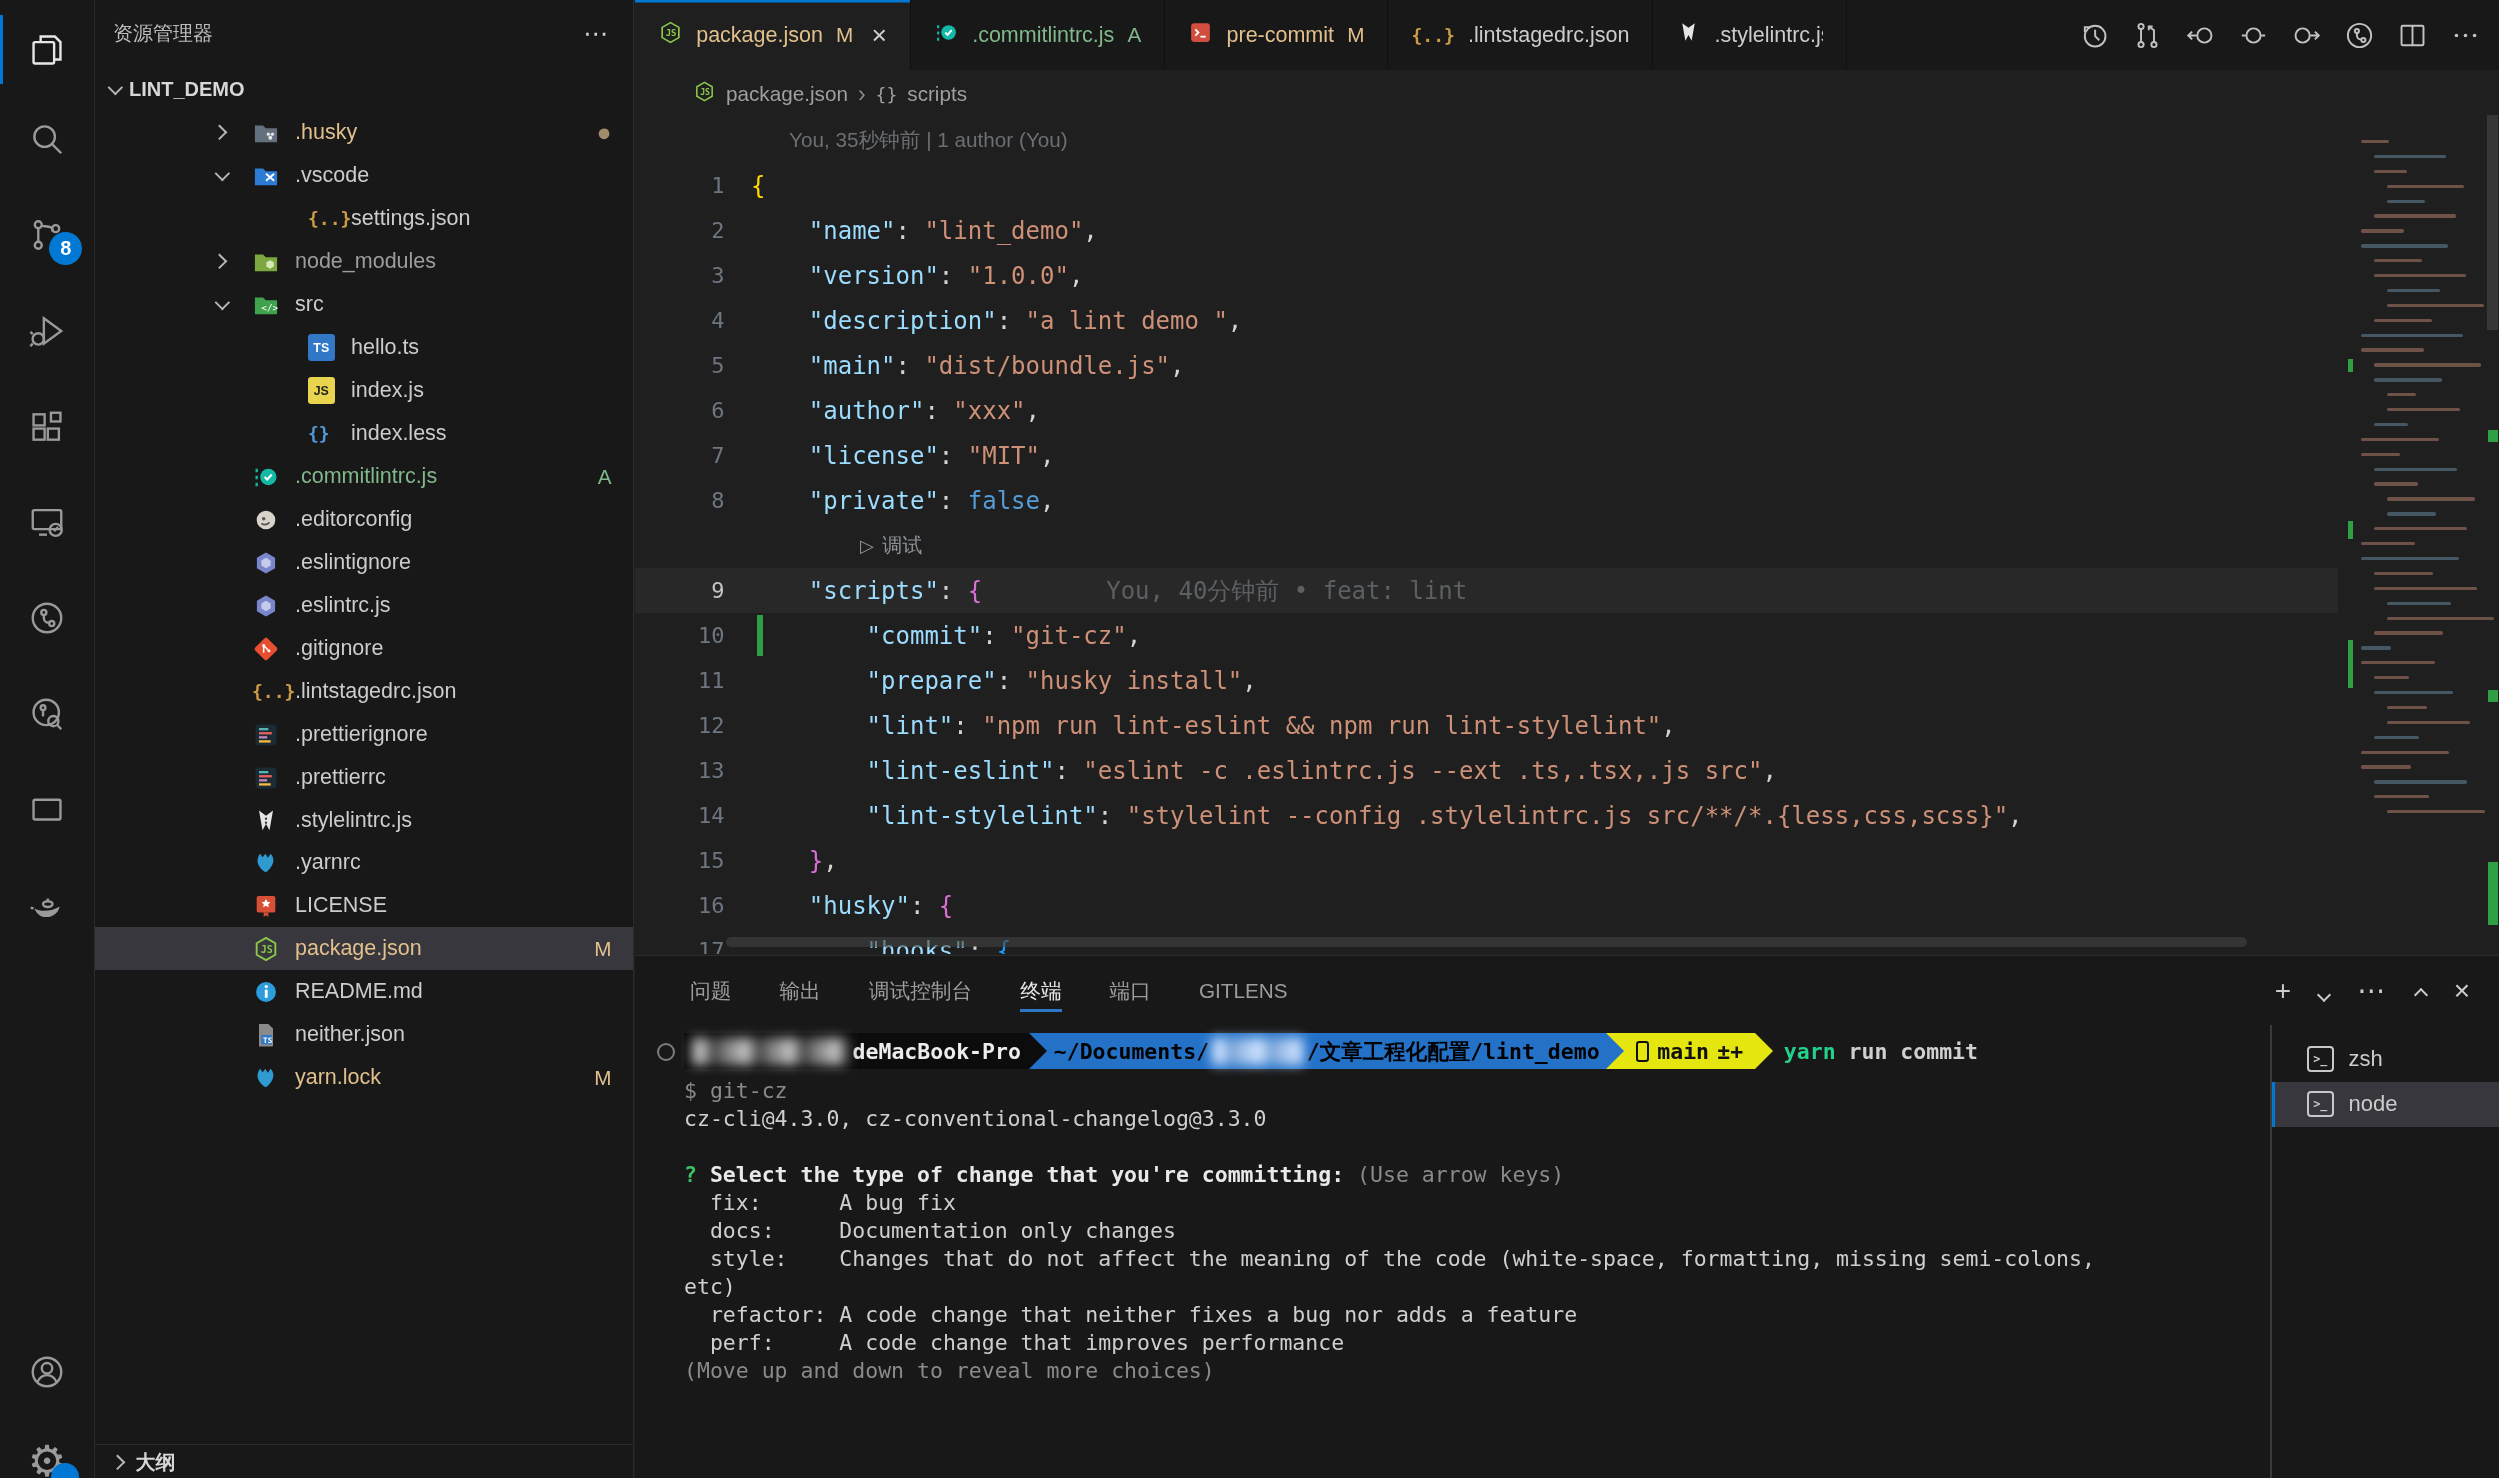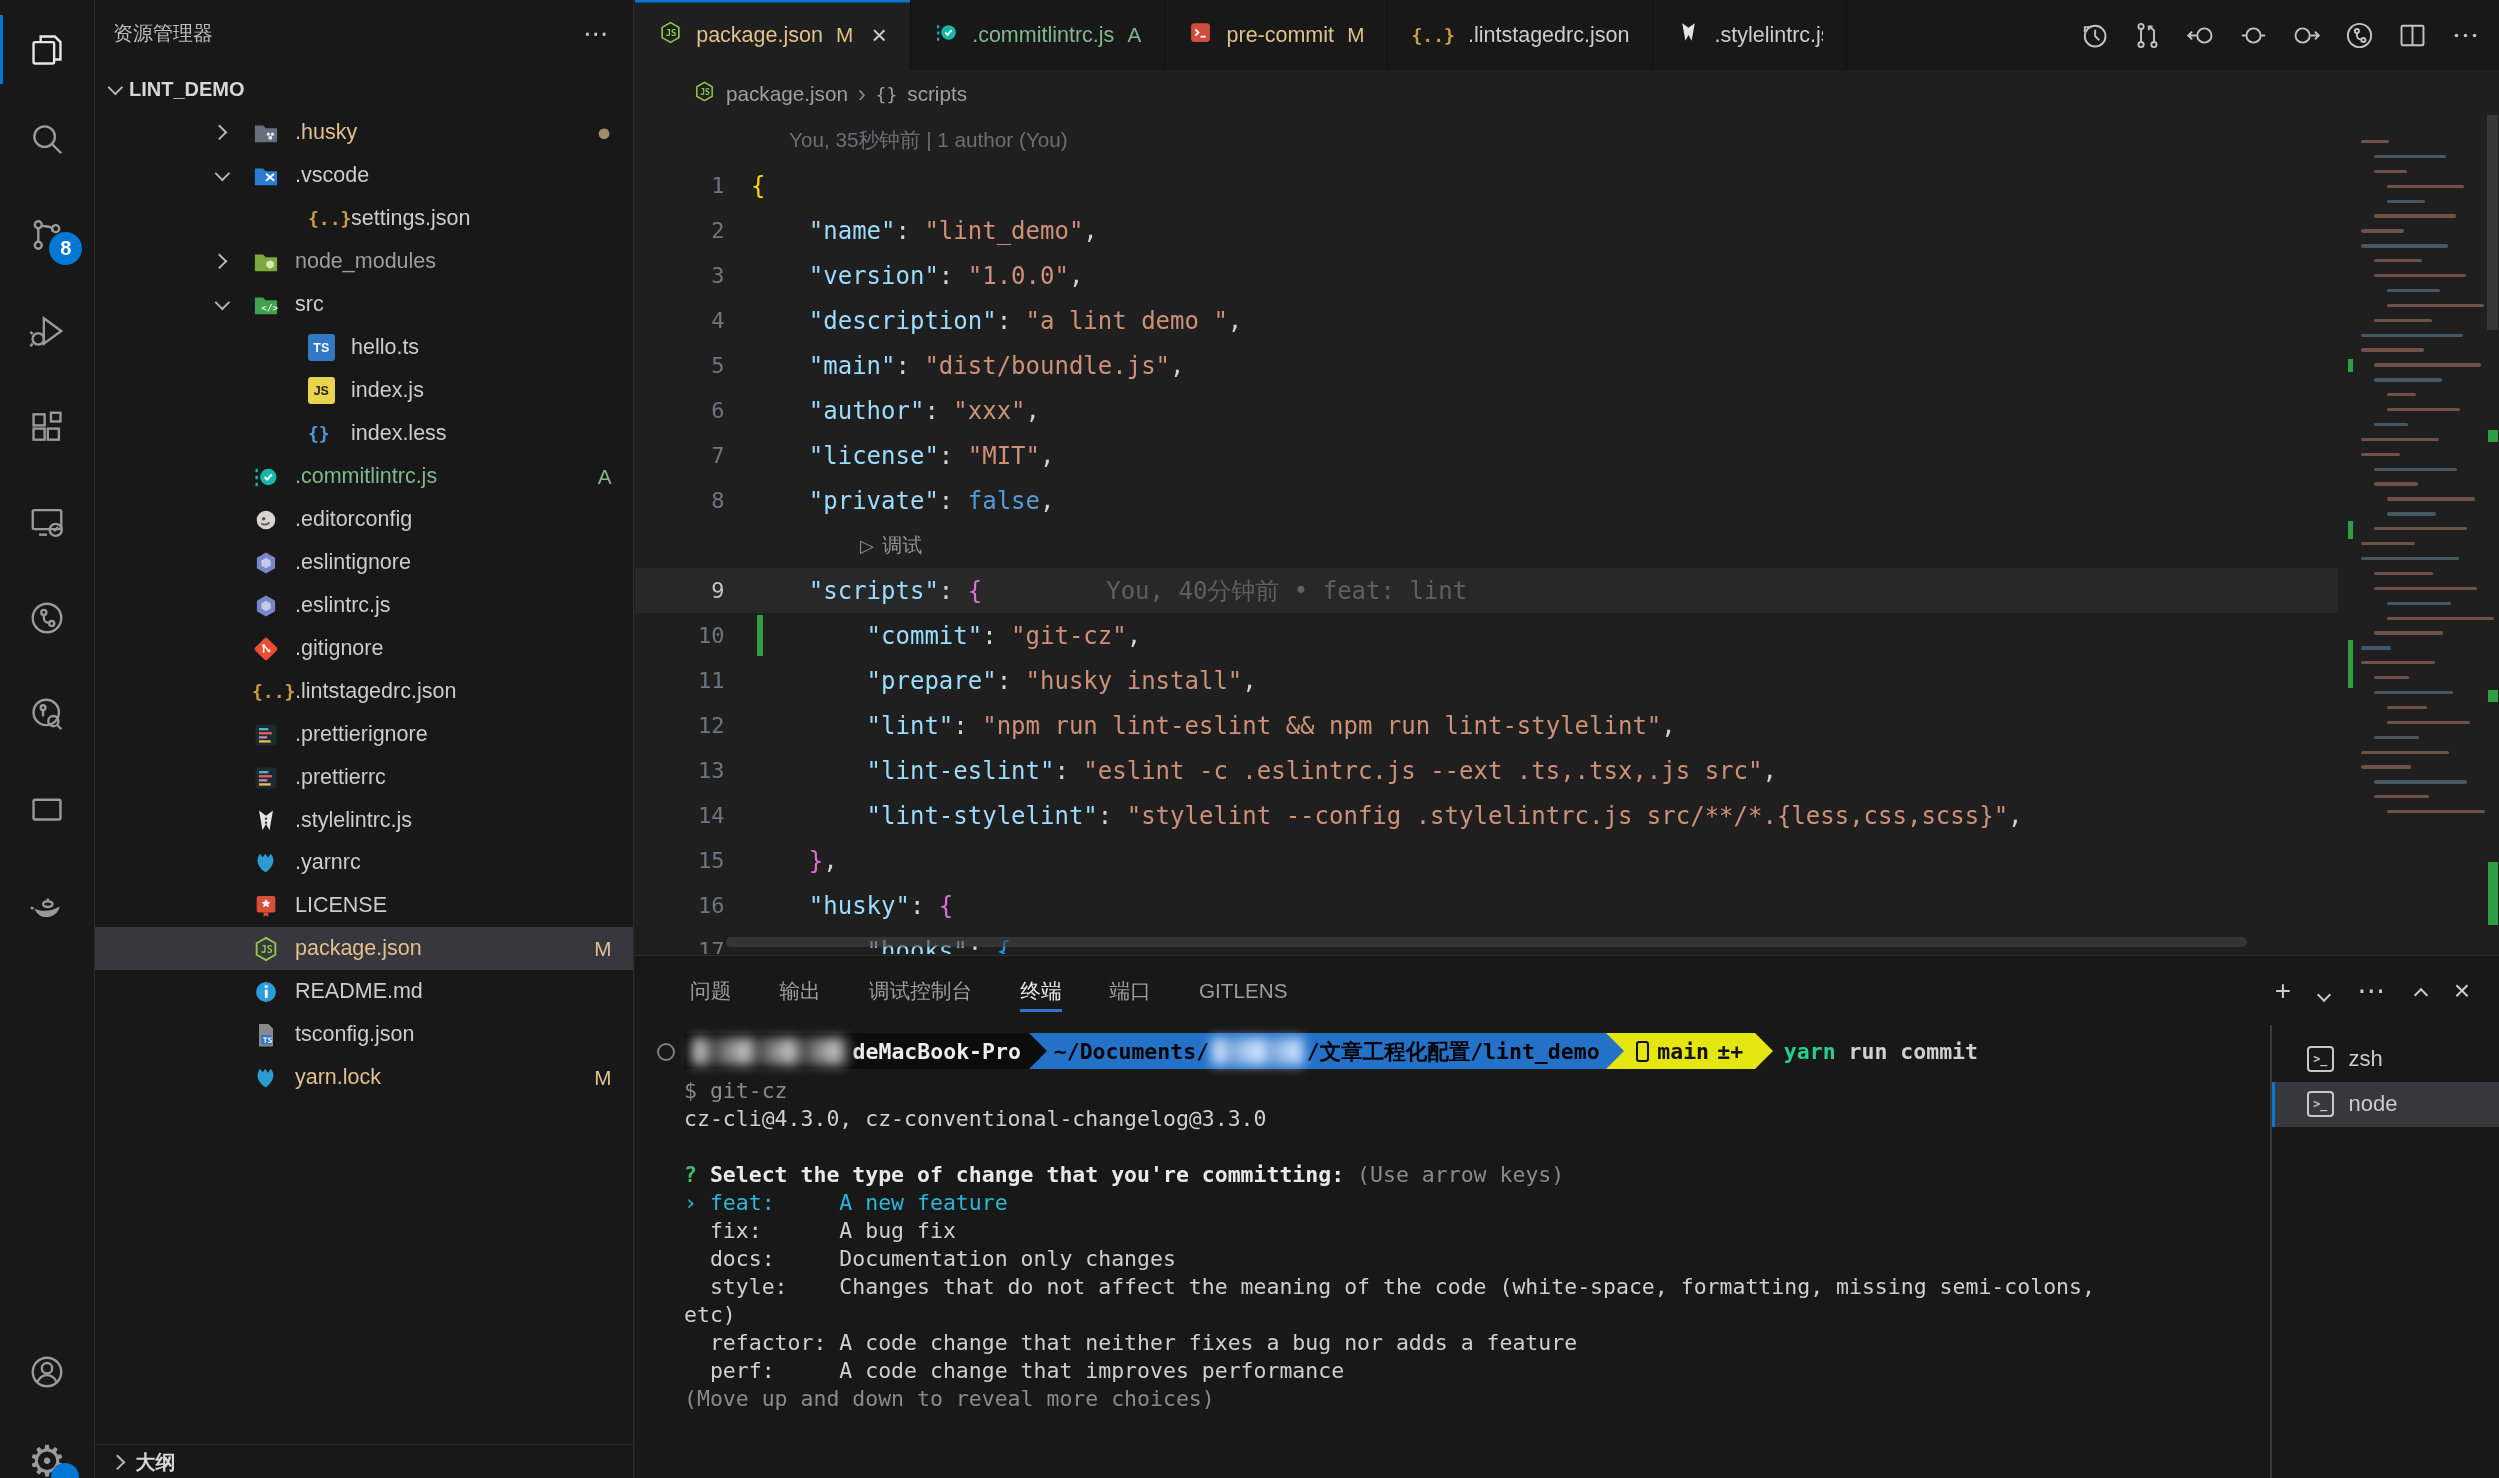--- a/index.html
+++ b/index.html
@@ -477,21 +477,21 @@
     </div>
     <div class="trow" style="top:1013px">
       <span class="chevslot"></span>
       <span class="ticon">
           <svg viewBox="0 0 24 24" style="font-size:26px">
             <path d="M6 2.5h8l4 4V21a.8.8 0 0 1-.8.8H6z" fill="#8a8a8a"></path>
             <rect x="8" y="12" width="9" height="8" fill="#3178c6"></rect>
             <text x="9.5" y="18.5" font-size="6.5" fill="#fff" font-family="monospace" font-weight="bold">TS</text>
           </svg>
         </span>
-      <span class="tlabel">tsconfig.json</span>
+      <span class="tlabel">neither.json</span>
     </div>
     <div class="trow" style="top:1056px">
       <span class="chevslot"></span>
       <span class="ticon">
           <svg viewBox="0 0 24 24">
             <path d="M7 4l2 3 2.5-3 2 3.5L16 4c2 2 3 5 2 8-1 3.5-3.5 6-6 8-2.5-1-5-3.5-6.5-6.5C4 10 5 6 7 4z" fill="#2e9ad0"></path>
           </svg>
         </span>
       <span class="tlabel t-mod">yarn.lock</span>
       <span class="tbadge t-mod">M</span>
@@ -737,21 +737,20 @@
           <span>±+</span>
         </span>
         <span class="arr arr-ye"></span>
         <span class="cmd"><span class="yarn">yarn</span><span class="rest"> run commit</span></span>
       </div>
       <div class="term-out" id="term-out">
           <div class="tline"><span class="td">$ git-cz</span></div>
           <div class="tline"><span class="tf">cz-cli@4.3.0, cz-conventional-changelog@3.3.0</span></div>
           <div class="tline">&nbsp;</div>
           <div class="tline"><span class="tg">? </span><span class="tb">Select the type of change that you're committing: </span><span class="td">(Use arrow keys)</span></div>
-          <div class="tline"><span class="tc">› feat:     A new feature</span></div>
           <div class="tline"><span class="tf">  fix:      A bug fix</span></div>
           <div class="tline"><span class="tf">  docs:     Documentation only changes</span></div>
           <div class="tline"><span class="tf">  style:    Changes that do not affect the meaning of the code (white-space, formatting, missing semi-colons,</span></div>
           <div class="tline"><span class="tf">etc)</span></div>
           <div class="tline"><span class="tf">  refactor: A code change that neither fixes a bug nor adds a feature</span></div>
           <div class="tline"><span class="tf">  perf:     A code change that improves performance</span></div>
           <div class="tline"><span class="td">(Move up and down to reveal more choices)</span></div>
         </div>
     </div>
 

